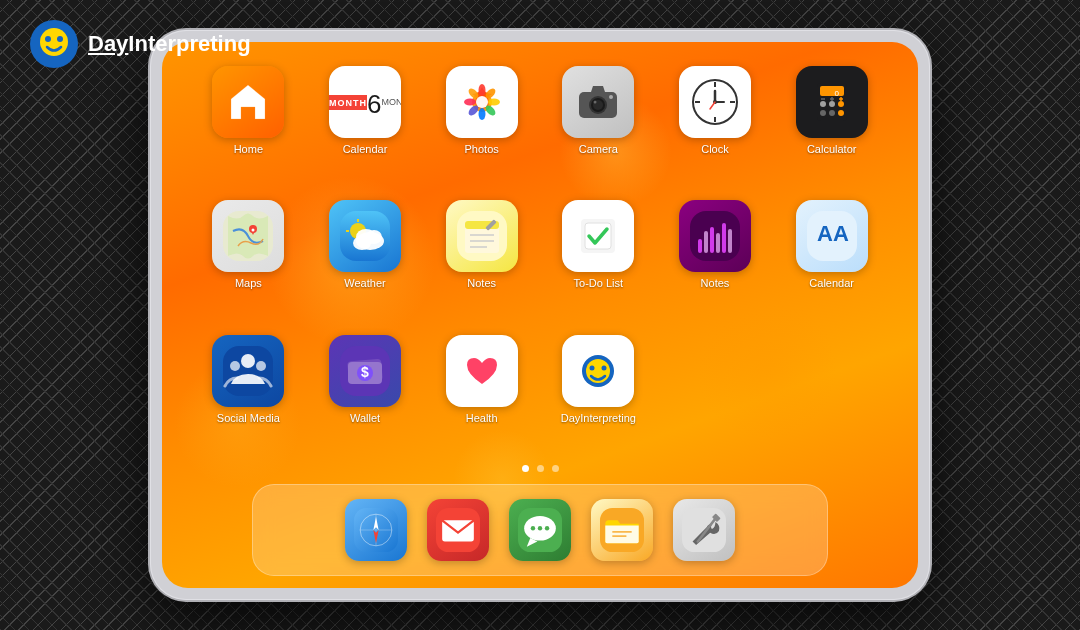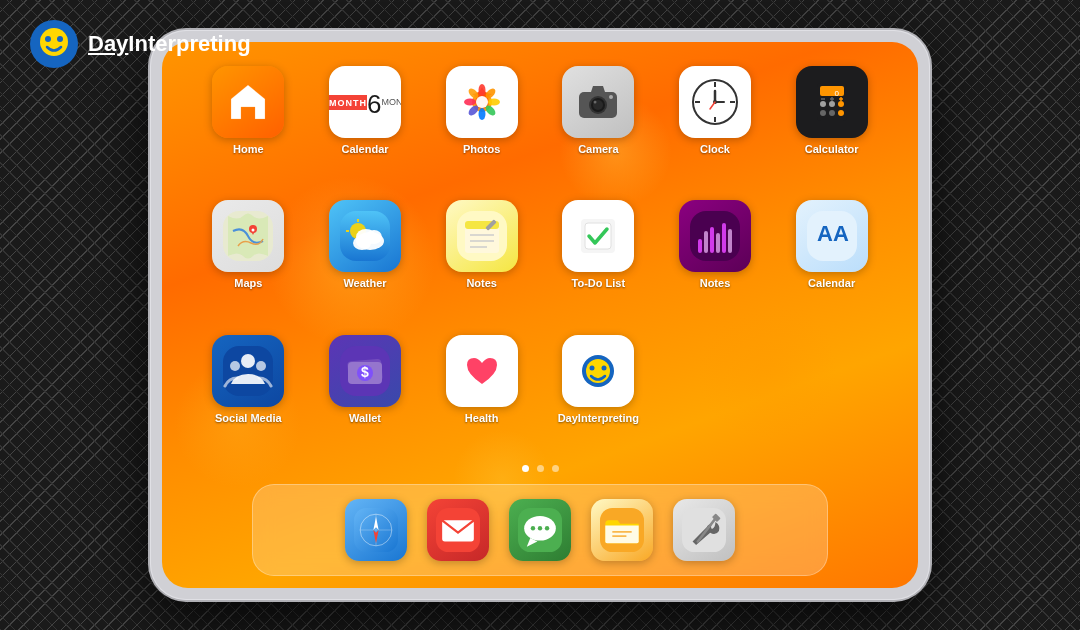--- a/index.html
+++ b/index.html
@@ -118,21 +118,21 @@
       overflow: hidden;
       position: relative;
       flex-shrink: 0;
     }
 
     .app-label {
       font-size: 11px;
       color: white;
       text-align: right;
       text-shadow: 0 1px 2px rgba(0,0,0,0.5);
-      font-weight: 700;
+      font-weight: 400;
     }
 
     
     .page-dots {
       display: flex;
       justify-content: center;
       gap: 8px;
       padding: 8px 0;
     }
     .dot {

